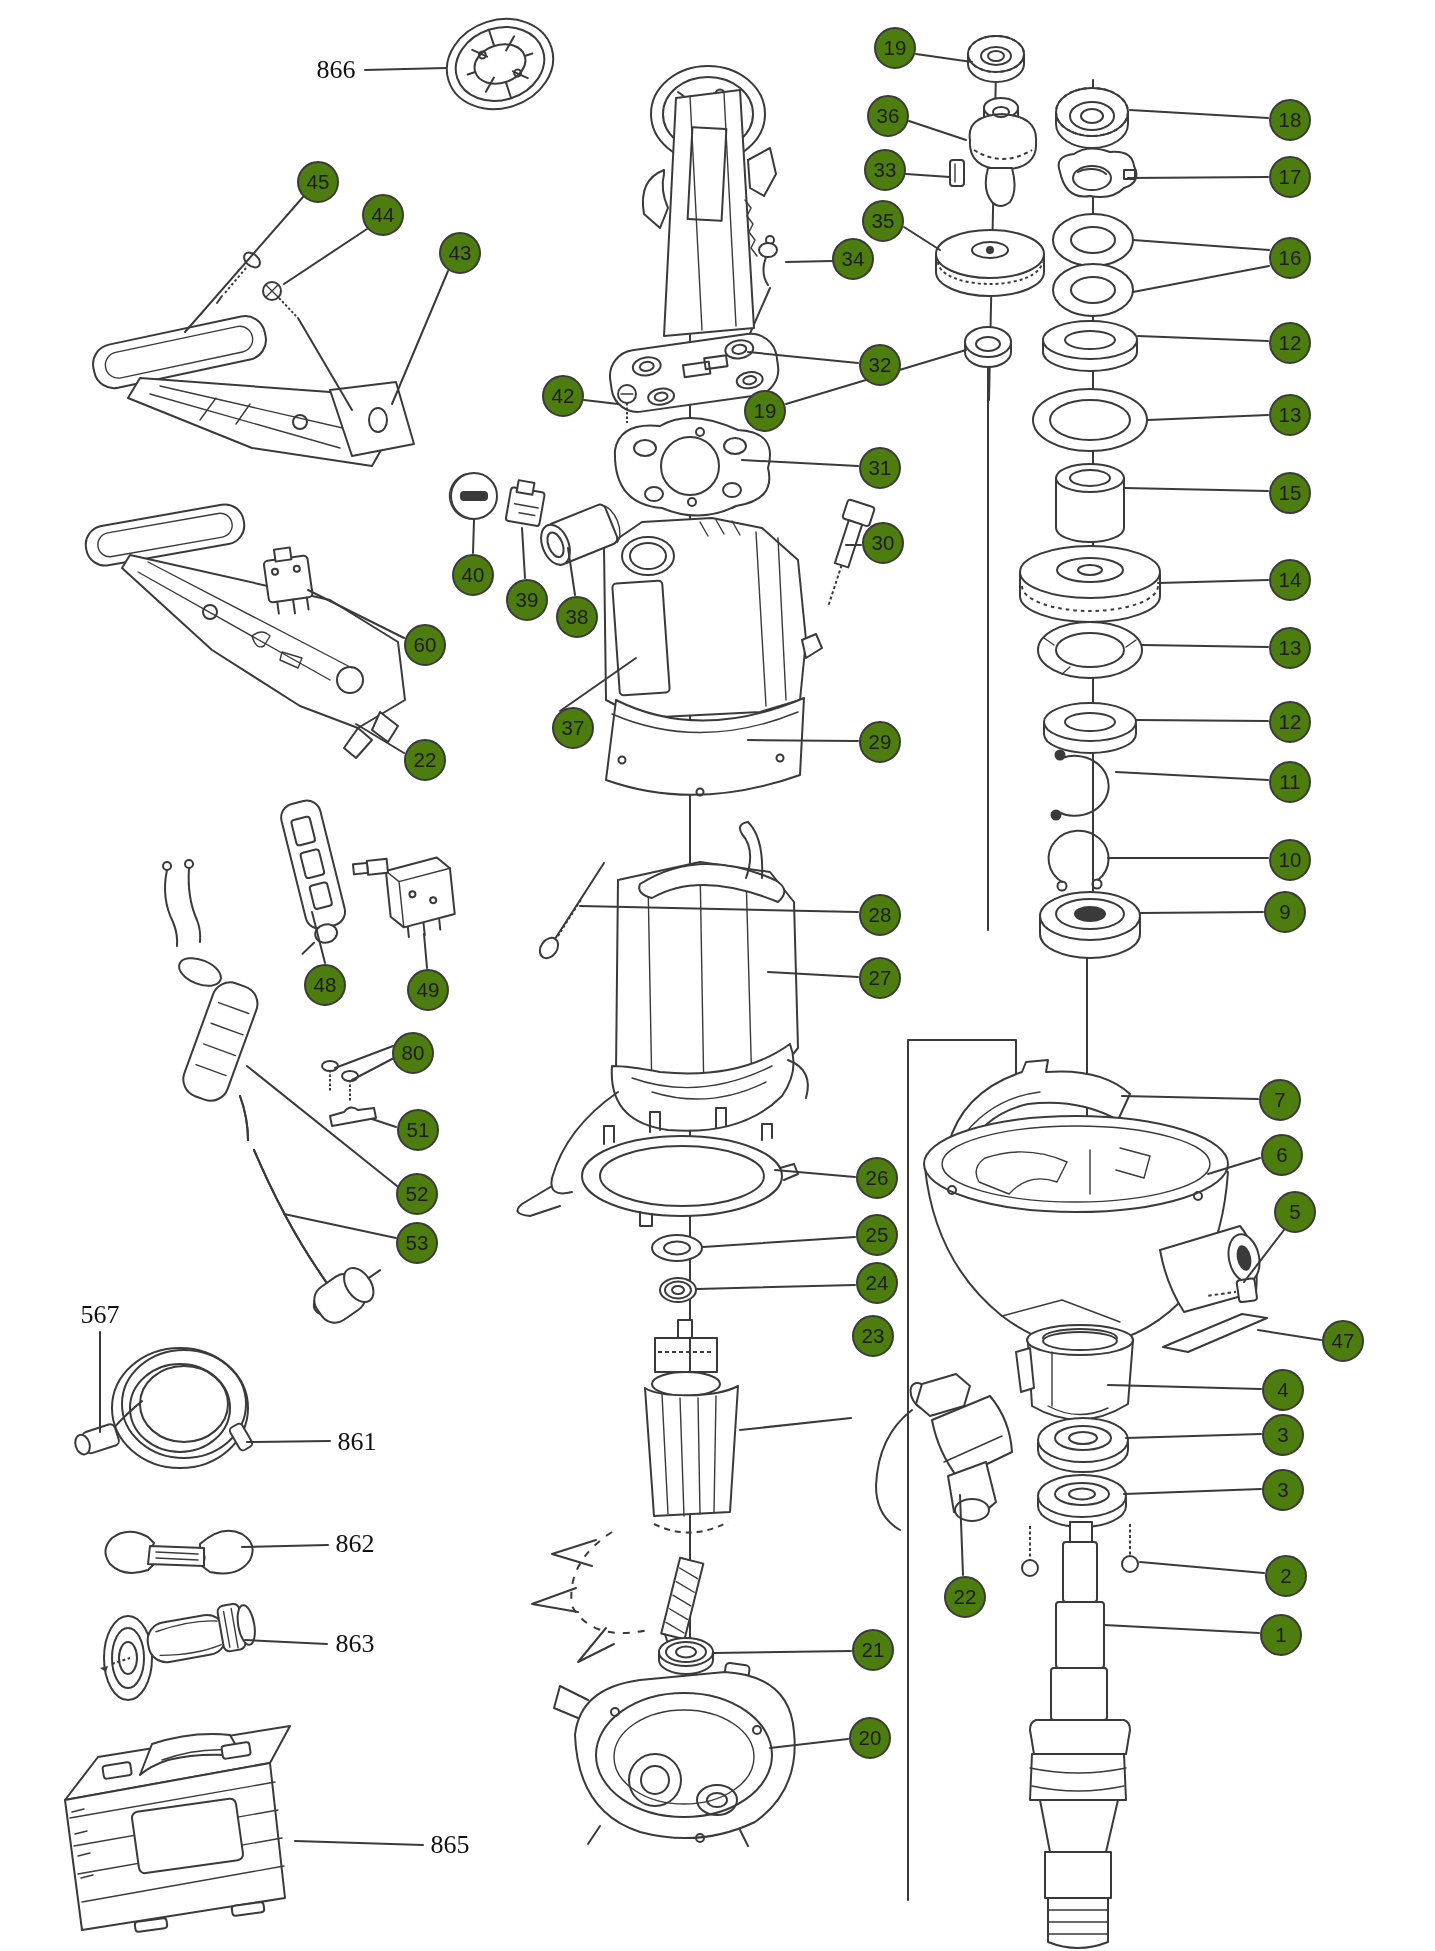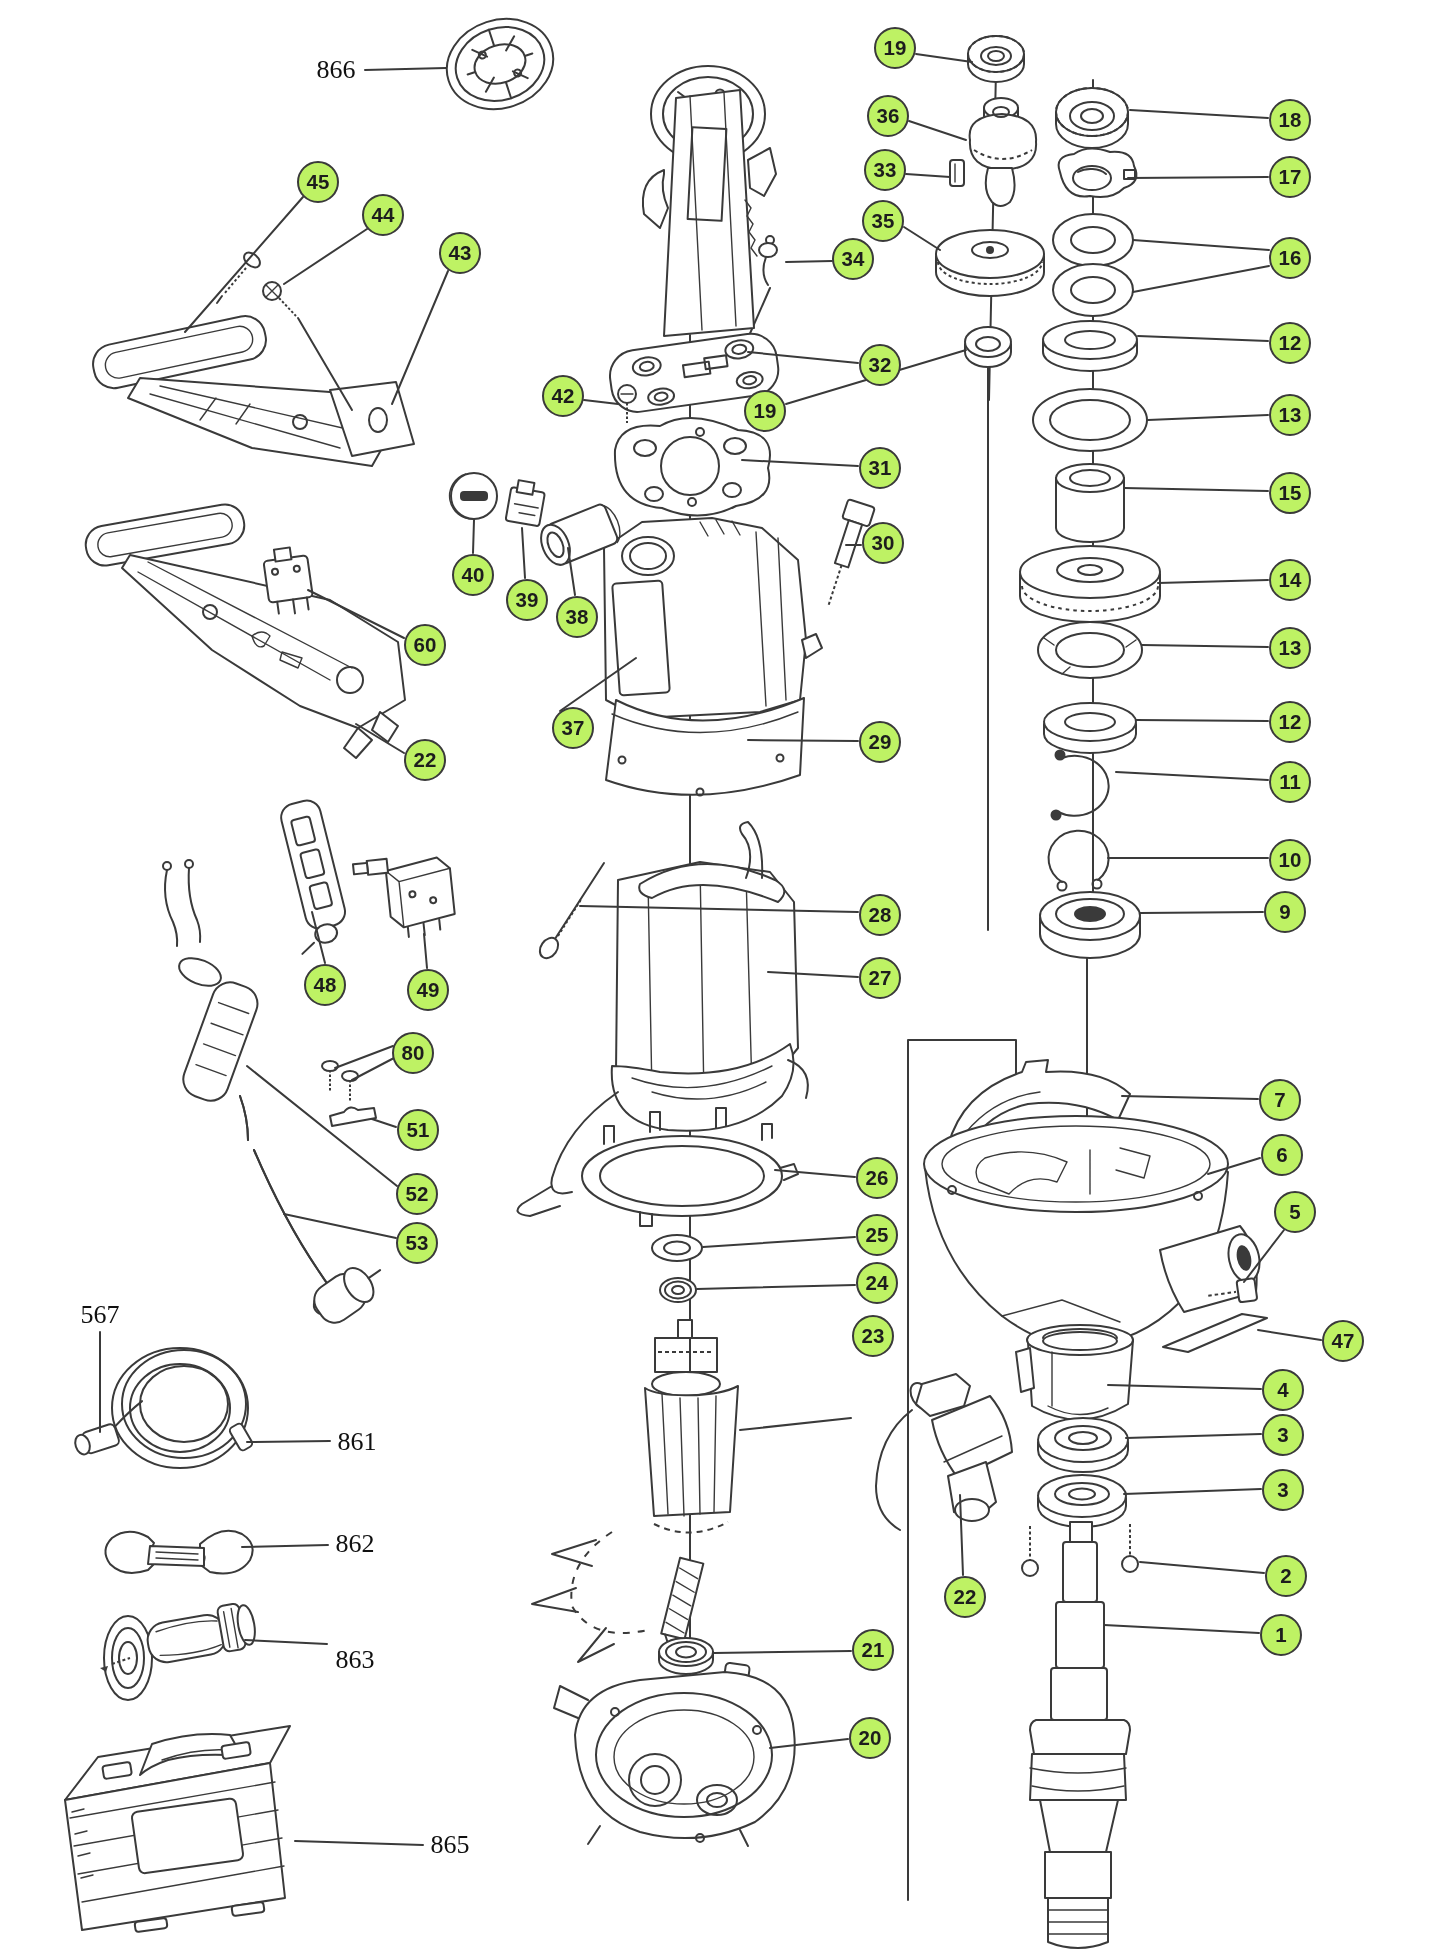--- a/index.html
+++ b/index.html
@@ -6,22 +6,22 @@
   body{margin:0;background:#ffffff;font-family:"Liberation Sans",sans-serif}
   #stage{position:relative;width:1435px;height:1951px;background:#ffffff;overflow:hidden}
   #art,#leads{position:absolute;left:0;top:0}
   #art *{stroke:#3a3a3a;stroke-width:2;fill:none;stroke-linecap:round;stroke-linejoin:round}
   #art .wf{fill:#ffffff}
   #art .dkf{fill:#3a3a3a;stroke:none}
   #art .teeth{stroke-linecap:butt}
   #art .thin{stroke-width:1.4}
   #leads line{stroke:#3a3a3a;stroke-width:2;stroke-linecap:round}
   .callout{position:absolute;width:42px;height:42px;border:2.6px solid #3a3a3a;border-radius:50%;
-    background:#bef264;display:flex;align-items:center;justify-content:center;
-    font-size:20.5px;font-weight:700;color:#1d1d1d;transform:translate(-50%,-50%)}
+    background:#4d7c0f;display:flex;align-items:center;justify-content:center;
+    font-size:20.5px;font-weight:400;color:#1d1d1d;transform:translate(-50%,-50%)}
   .plabel{position:absolute;font-family:"Liberation Serif",serif;font-size:26px;color:#101010;
     transform:translate(-50%,-50%);white-space:nowrap}
 </style>
 </head>
 <body>
 
 <div id="stage">
 
 <svg id="art" width="1435" height="1951" viewBox="0 0 1435 1951">
 
@@ -681,15 +681,15 @@
     <div class="callout" style="left: 1283px; top: 1490px;">3</div>
     <div class="callout" style="left: 1286px; top: 1576px;">2</div>
     <div class="callout" style="left: 965px; top: 1597px;">22</div>
     <div class="callout" style="left: 873px; top: 1650px;">21</div>
     <div class="callout" style="left: 870px; top: 1738px;">20</div>
     <div class="callout" style="left: 1281px; top: 1635px;">1</div>
     <div class="plabel" style="left: 336px; top: 70px;">866</div>
     <div class="plabel" style="left: 100px; top: 1315px;">567</div>
     <div class="plabel" style="left: 357px; top: 1442px;">861</div>
     <div class="plabel" style="left: 355px; top: 1544px;">862</div>
-    <div class="plabel" style="left: 355px; top: 1644px; margin-top: 16px;">863</div>
+    <div class="plabel" style="left: 355px; top: 1644px;">863</div>
     <div class="plabel" style="left: 450px; top: 1845px;">865</div>
   </div>
 
 </body></html>

